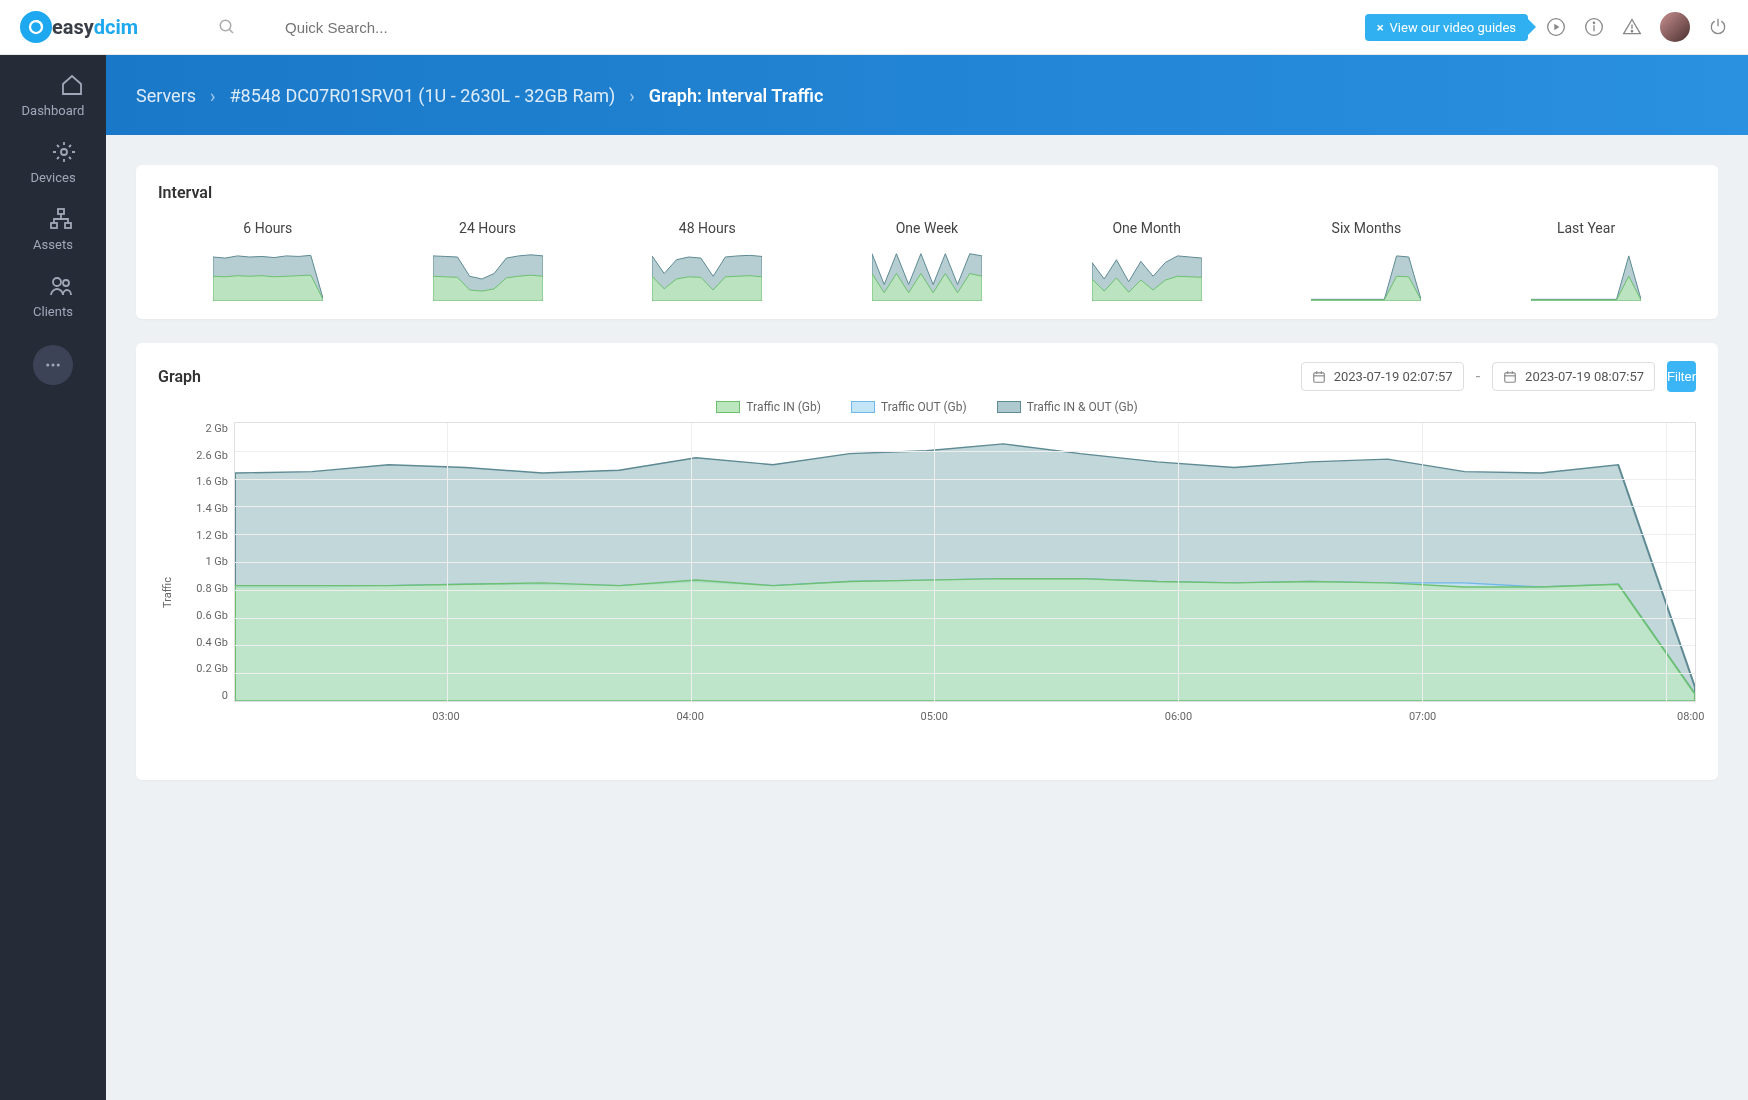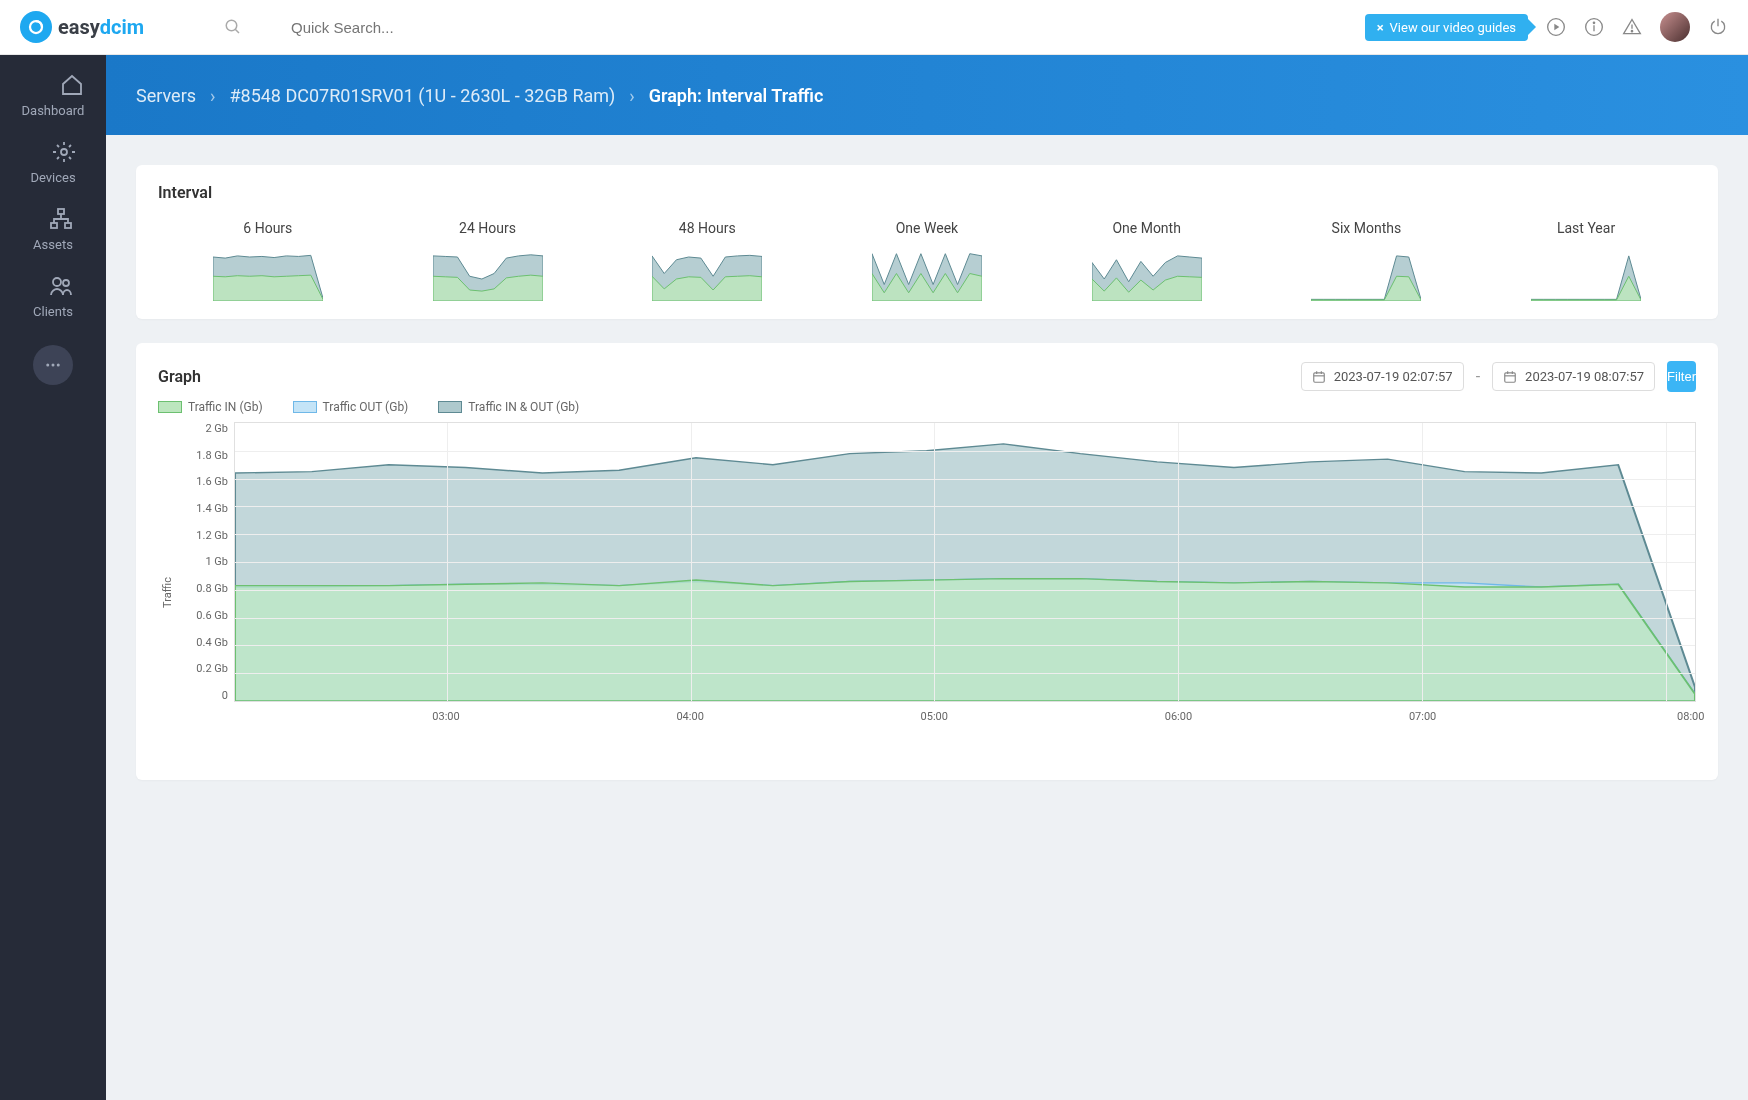--- a/index.html
+++ b/index.html
@@ -1,20 +1,20 @@
 <!DOCTYPE html>
 <html><head>
 <meta charset="utf-8">
 <style>
 * { margin: 0; padding: 0; box-sizing: border-box; }
 body { font-family: -apple-system, BlinkMacSystemFont, "Segoe UI", Roboto, Arial, sans-serif; background: #eef1f4; color: #333; overflow: hidden; width: 1748px; height: 1100px; }
 
 
 .topbar { height: 55px; background: #fff; display: flex; align-items: center; padding: 0 20px; border-bottom: 1px solid #e8e8e8; }
-.logo { display: flex; align-items: center; gap: 6px; font-weight: 700; font-size: 20px; color: #3a3f47; }
+.logo { display: flex; align-items: center; font-weight: 700; font-size: 20px; color: #3a3f47; }
 .logo-icon { width: 32px; height: 32px; border-radius: 50%; background: #1ea8f0; display: flex; align-items: center; justify-content: center; color: #fff; font-weight: bold; }
 .logo-text .accent { color: #1ea8f0; }
 .search-wrap { margin-left: 80px; display: flex; align-items: center; gap: 10px; color: #aaa; }
 .search-input { border: none; outline: none; font-size: 15px; color: #8b5cf6; width: 220px; margin-left: 39px; }
 .top-right { margin-left: auto; display: flex; align-items: center; gap: 18px; }
 .video-btn { background: #30b0f0; color: #fff; padding: 6px 12px; border-radius: 4px; font-size: 13px; display: flex; align-items: center; gap: 6px; position: relative; }
 .video-btn::after { content: ""; position: absolute; right: -8px; top: 50%; transform: translateY(-50%); border-left: 8px solid #30b0f0; border-top: 8px solid transparent; border-bottom: 8px solid transparent; }
 .top-icon { color: #888; cursor: pointer; display: flex; }
 .avatar { width: 30px; height: 30px; border-radius: 50%; background: linear-gradient(135deg, #c89090, #4a2f2f); }
 
@@ -39,21 +39,21 @@
 .interval-item { display: flex; flex-direction: column; align-items: center; gap: 10px; cursor: pointer; }
 .interval-label { font-size: 14px; color: #444; }
 .spark { width: 110px; height: 55px; }
 
 .graph-head { display: flex; align-items: center; margin-bottom: 8px; }
 .graph-controls { margin-left: auto; display: flex; align-items: center; gap: 12px; }
 .date-box { border: 1px solid #ddd; border-radius: 4px; padding: 6px 10px; font-size: 13px; color: #555; display: flex; align-items: flex-end; gap: 8px; }
 .filter-btn { background: #3bb5f5; color: #fff; border: none; padding: 8px 0; border-radius: 4px; font-size: 13px; cursor: pointer; }
 .dash { color: #999; }
 
-.legend { display: flex; gap: 30px; font-size: 12px; color: #666; margin-bottom: 8px; }
+.legend { display: flex; justify-content: center; gap: 30px; font-size: 12px; color: #666; margin-bottom: 8px; }
 .legend-item { display: flex; align-items: center; gap: 6px; }
 .legend-swatch { width: 24px; height: 12px; border: 1px solid; }
 
 .chart-wrap { position: relative; height: 340px; display: flex; }
 .y-label-outer { width: 18px; display: flex; align-items: center; justify-content: center; }
 .y-label { transform: rotate(-90deg); font-size: 11px; color: #666; white-space: nowrap; }
 .y-axis { width: 58px; display: flex; flex-direction: column; justify-content: space-between; align-items: flex-end; padding-right: 6px; font-size: 11px; color: #666; height: 280px; }
 .plot-col { flex: 1; display: flex; flex-direction: column; }
 .plot { flex: 0 0 280px; border: 1px solid #e0e0e0; position: relative; background: #fff; overflow: hidden; }
 .gridline { position: absolute; left: 0; right: 0; border-top: 1px solid #eee; }
@@ -264,21 +264,21 @@
           <span>Traffic IN &amp; OUT (Gb)</span>
         </div>
     </div>
 
     <div class="chart-wrap">
       <div class="y-label-outer">
           <div class="y-label">Traffic</div>
         </div>
       <div class="y-axis">
           <span>2 Gb</span>
-          <span>1.8 Gb</span>
+          <span>2.6 Gb</span>
           <span>1.6 Gb</span>
           <span>1.4 Gb</span>
           <span>1.2 Gb</span>
           <span>1 Gb</span>
           <span>0.8 Gb</span>
           <span>0.6 Gb</span>
           <span>0.4 Gb</span>
           <span>0.2 Gb</span>
           <span>0</span>
         </div>

